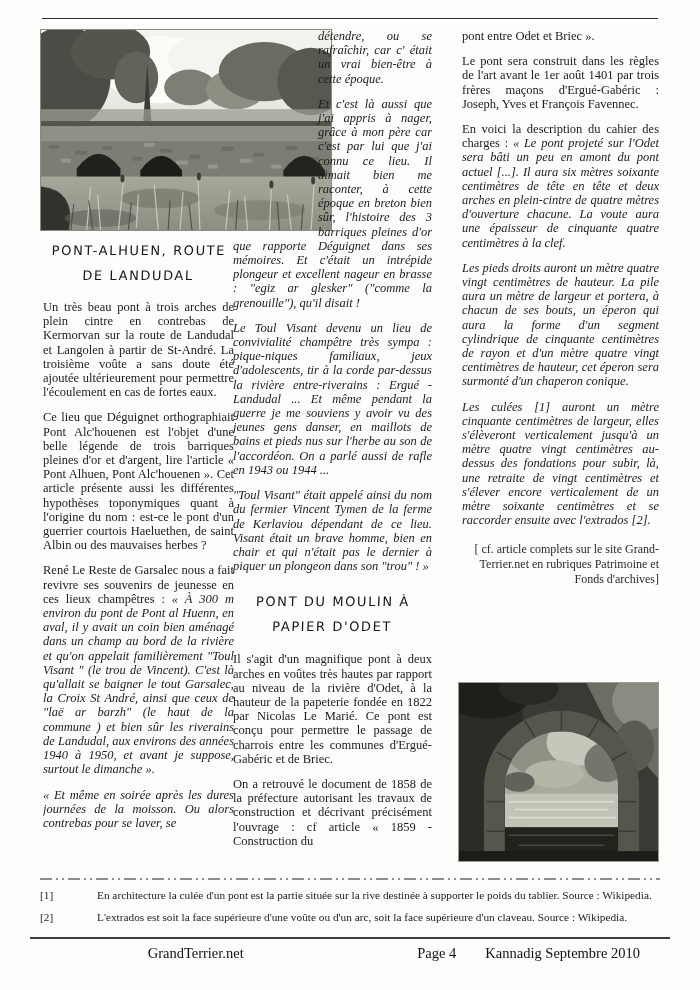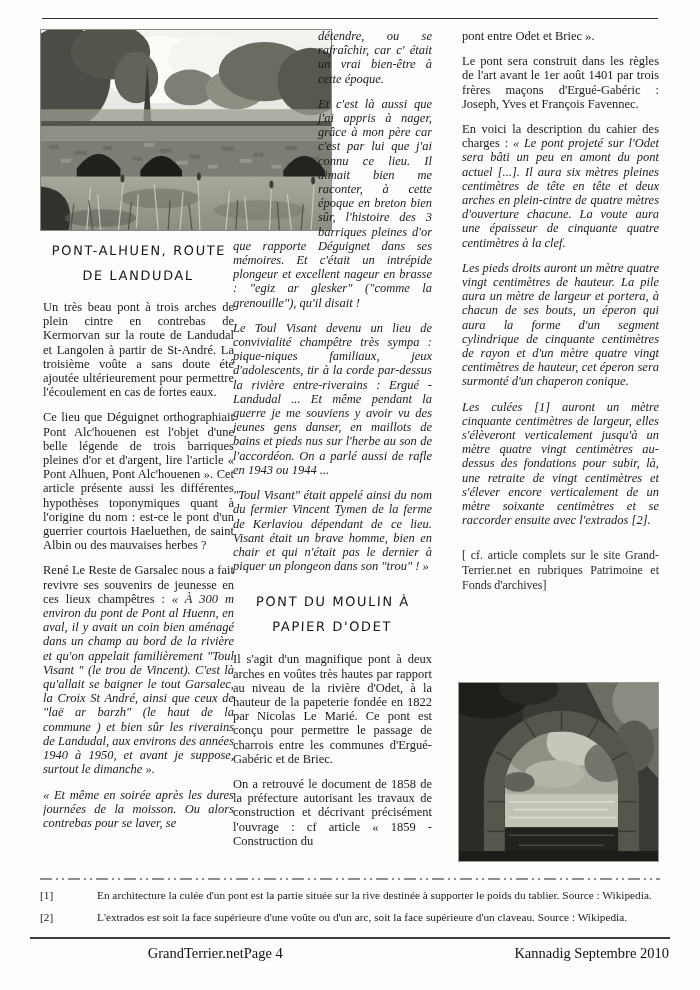--- a/index.html
+++ b/index.html
@@ -29,21 +29,21 @@
 
   .handtitle{
     font-family:"DejaVu Sans",sans-serif;font-weight:500;font-size:13px;
     letter-spacing:1.6px;text-align:center;color:#141414;line-height:25px;
     margin:0 0 12px 0;transform:skewX(-2deg);
   }
   .handtitle span{display:block;white-space:nowrap;}
   .col-middle .handtitle{margin-top:16px;margin-bottom:13px;clear:both;}
 
   .side-note{
-    font-size:12px;line-height:15px;color:#2a2a2a;margin-top:20px;
+    text-align:right;font-size:12px;line-height:15px;color:#2a2a2a;margin-top:14px;
   }
 
   
   .dashdot{
     position:absolute;left:40px;top:878px;width:620px;height:2px;
     background:repeating-linear-gradient(to right,
       #8f8f8c 0 12px,transparent 12px 16px,
       #8f8f8c 16px 18px,transparent 18px 22px,
       #8f8f8c 22px 24px,transparent 24px 28px);
   }
@@ -52,22 +52,22 @@
   .fn{display:flex;margin-bottom:8px;}
   .fn-num{flex:0 0 28px;}
   .fn-text{flex:1;margin-left:29px;}
 
   .footer-rule{position:absolute;left:30px;top:937px;width:640px;height:0;border-top:2px solid #3c3c3c;}
   .footer{
     position:absolute;left:31px;top:944px;width:638px;display:flex;
     font-size:14.5px;line-height:18px;color:#111;
   }
   .footer .f-left{flex:1;text-align:right;}
-  .footer .f-center{flex:1;text-align:left;}
-  .footer .f-right{flex:1;text-align:right;}
+  .footer .f-center{flex:1;text-align:right;}
+  .footer .f-right{flex:1;text-align:center;}
 </style>
 </head>
 <body>
 
 <div class="page">
 
   <div class="top-rule"></div>
 
   <figure class="photo photo1">
     <svg viewBox="0 0 292 202" preserveAspectRatio="none">
@@ -186,21 +186,21 @@
       <span>PONT DU MOULIN À</span>
       <span>PAPIER D'ODET</span>
     </h2>
     <p>Il s'agit d'un magnifique pont à deux arches en voûtes très hautes par rapport au niveau de la rivière d'Odet, à la hauteur de la papeterie fondée en 1822 par Nicolas Le Marié. Ce pont est conçu pour permettre le passage de charrois entre les communes d'Ergué-Gabéric et de Briec.</p>
     <p>On a retrouvé le document de 1858 de la préfecture autorisant les travaux de construction et décrivant précisément l'ouvrage : cf article « 1859 - Construction du</p>
   </div>
 
   <div class="col col-right">
     <p>pont entre Odet et Briec ».</p>
     <p>Le pont sera construit dans les règles de l'art avant le 1er août 1401 par trois frères maçons d'Ergué-Gabéric : Joseph, Yves et François Favennec.</p>
-    <p><span>En voici la description du cahier des charges : </span><span class="it">« Le pont projeté sur l'Odet sera bâti un peu en amont du pont actuel [...]. Il aura six mètres pleines centimètres de tête en tête et deux arches en plein-cintre de quatre mètres d'ouverture chacune. La voute aura une épaisseur de cinquante quatre centimètres à la clef.</span></p>
+    <p><span>En voici la description du cahier des charges : </span><span class="it">« Le pont projeté sur l'Odet sera bâti un peu en amont du pont actuel [...]. Il aura six mètres soixante centimètres de tête en tête et deux arches en plein-cintre de quatre mètres d'ouverture chacune. La voute aura une épaisseur de cinquante quatre centimètres à la clef.</span></p>
     <p class="it">Les pieds droits auront un mètre quatre vingt centimètres de hauteur. La pile aura un mètre de largeur et portera, à chacun de ses bouts, un éperon qui aura la forme d'un segment cylindrique de cinquante centimètres de rayon et d'un mètre quatre vingt centimètres de hauteur, cet éperon sera surmonté d'un chaperon conique.</p>
     <p class="it">Les culées [1]  auront un mètre cinquante centimètres de largeur, elles s'élèveront verticalement jusqu'à un mètre quatre vingt centimètres au-dessus des fondations pour subir, là, une retraite de vingt centimètres et s'élever encore verticalement de un mètre soixante centimètres et se raccorder ensuite avec l'extrados [2].</p>
     <div class="side-note">[ cf. article complets sur le site Grand-Terrier.net en rubriques Patrimoine et Fonds d'archives]</div>
   </div>
 
   <figure class="photo photo2">
     <svg viewBox="0 0 200 180" preserveAspectRatio="none">
       <defs>
         <clipPath id="archOpen">
           <path d="M46 180 L46 106 A57 57 0 0 1 160 106 L160 180 Z"></path>

